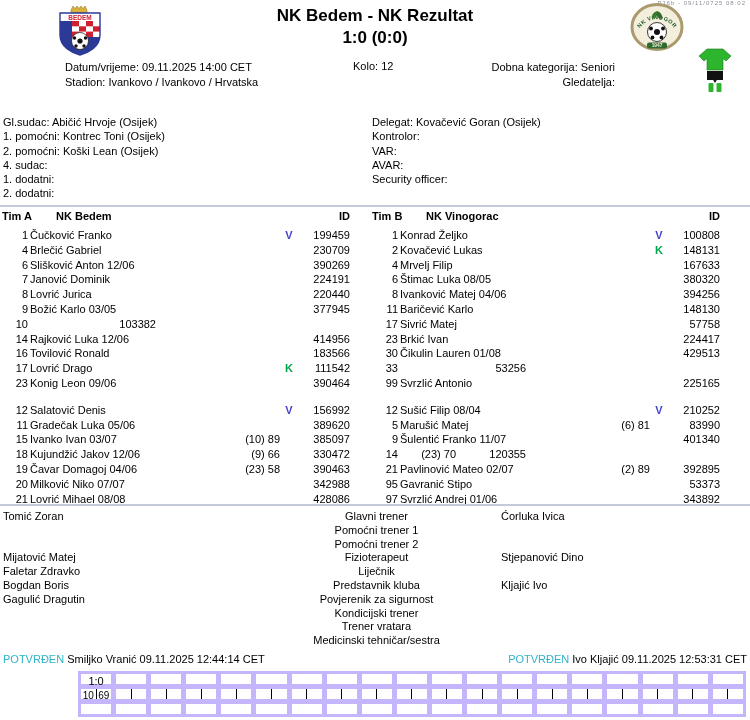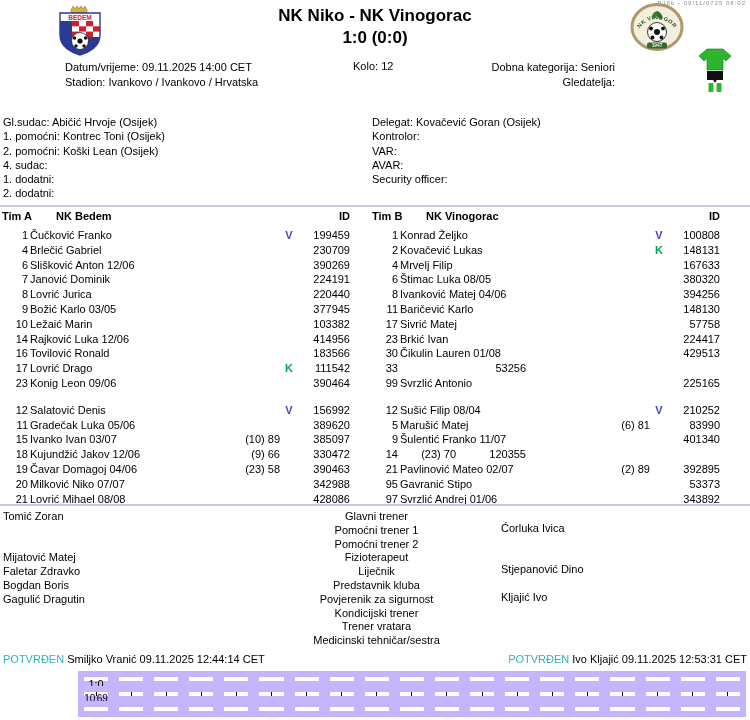--- a/index.html
+++ b/index.html
@@ -33,33 +33,33 @@
   .p-vk{width:18px;text-align:center;font-weight:bold;}
   .p-id{width:52px;text-align:right;}
   .vk-V{color:#4343cf;}
   .vk-K{color:#00a44f;}
   .subs-block{margin-top:12px;}
   
   .staff{left:0;top:510px;width:750px;}
   .s-row{display:flex;height:13.8px;line-height:13.8px;}
   .s-a{width:250px;padding-left:3px;}
   .s-role{width:250px;text-align:center;}
-  .s-b{width:250px;margin-top:12px;}
+  .s-b{width:250px;}
   
   .conf{top:653px;white-space:nowrap;}
   .conf-left{left:3px;}
   .conf-right{right:3px;text-align:center;}
   .conf-status{color:#2fb3c7;}
   
   .rt-labels{left:2px;top:671px;line-height:15px;}
   .rt-labels div{height:15px;margin-top:48px;}
   .rt{left:78px;top:671px;}
   .rt-row{display:flex;}
   .rt-row + .rt-row{margin-top:-1px;}
-  .rt-cell{width:36.1px;height:16px;border:6px solid #c4b5fd;margin-left:-1px;box-sizing:border-box;
+  .rt-cell{width:36.1px;height:16px;border:3px solid #c4b5fd;margin-left:-1px;box-sizing:border-box;
            text-align:center;line-height:14px;display:flex;}
   .rt-cell:first-child{margin-left:0;}
   .rt-cell .full{flex:1;}
   .rt-half{flex:1;line-height:14px;font-size:10px;}
   .rt-half + .rt-half{border-left:1px solid #000;}
 </style>
 </head>
 <body>
 
 <div class="page">
@@ -89,21 +89,21 @@
         <circle cx="29.5" cy="35" r="1.7" fill="#111"></circle>
       <circle cx="20" cy="43" r="1.7" fill="#111"></circle>
         <circle cx="28" cy="43" r="1.7" fill="#111"></circle>
       <rect x="4" y="10" width="40" height="8" fill="#fff"></rect>
       <text x="24" y="16.5" text-anchor="middle" font-size="6.5" font-weight="bold" fill="#cf2030" font-family="Liberation Sans, sans-serif">BEDEM</text>
     </g>
     <path d="M4 10 h40 v22 c0 12 -12 18 -20 20 c-8 -2 -20 -8 -20 -20 z" fill="none" stroke="#2b3a96" stroke-width="1.4"></path>
   </svg>
 
   <div class="abs title-block">
-    <div>NK Niko - NK Vinogorac</div>
+    <div>NK Bedem - NK Rezultat</div>
     <div>1:0 (0:0)</div>
   </div>
 
   <svg class="abs" style="left:630px;top:3px" width="54" height="48" viewBox="0 0 54 48">
     <ellipse cx="27" cy="24" rx="25" ry="22.5" fill="#f4eedc" stroke="#ab9a6d" stroke-width="3"></ellipse>
     <defs>
         <path id="vin-arc" d="M9 27 A19.5 17.5 0 0 1 45 27" fill="none"></path>
       </defs>
     <text font-size="5.6" font-weight="bold" fill="#1d5c2a" font-family="Liberation Sans, sans-serif" letter-spacing="0.4">
       <textPath href="#vin-arc" startOffset="2">NK VINOGORAC</textPath>
@@ -199,21 +199,20 @@
         </div>
         <div class="p-row">
           <span class="p-num">9</span>
           <span class="p-name">Božić Karlo 03/05</span>
           <span class="p-sub"></span>
           <span class="p-vk"></span>
           <span class="p-id">377945</span>
         </div>
         <div class="p-row">
           <span class="p-num">10</span>
-          <span class="p-name">Ležaić Marin</span>
           <span class="p-sub"></span>
           <span class="p-vk"></span>
           <span class="p-id">103382</span>
         </div>
         <div class="p-row">
           <span class="p-num">14</span>
           <span class="p-name">Rajković Luka 12/06</span>
           <span class="p-sub"></span>
           <span class="p-vk"></span>
           <span class="p-id">414956</span>

